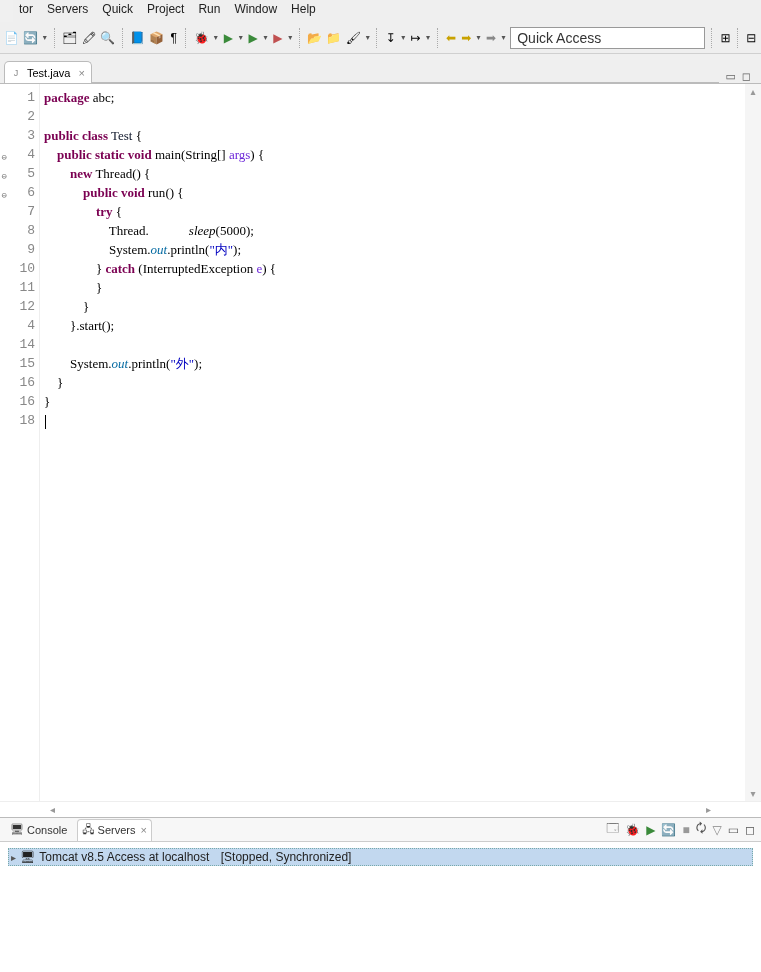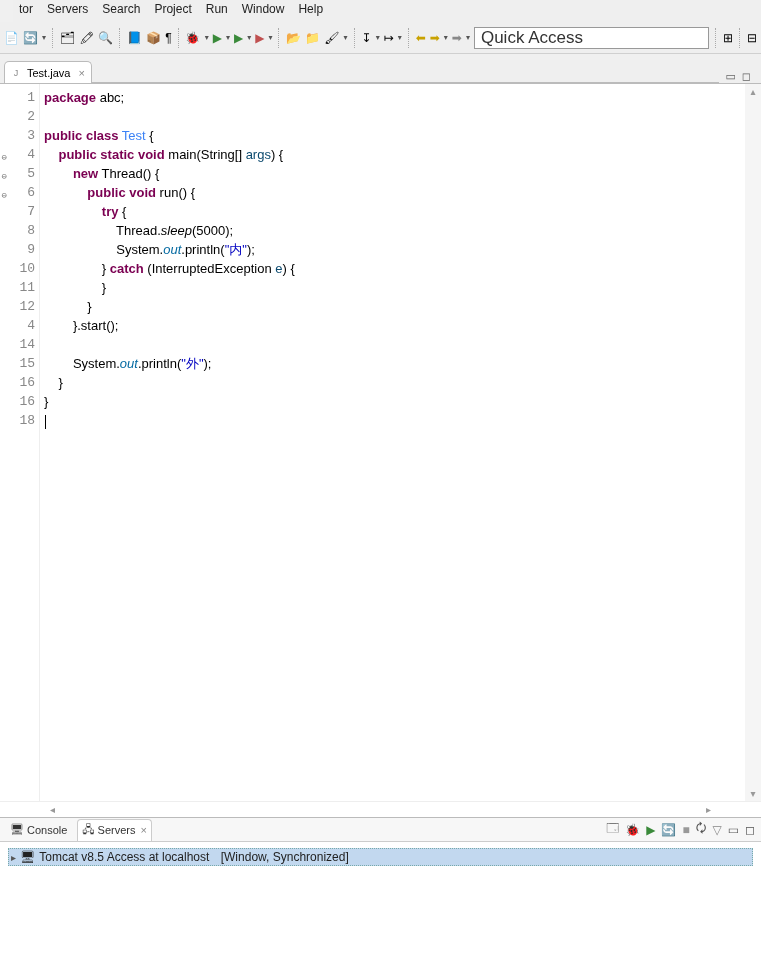--- a/index.html
+++ b/index.html
@@ -45,21 +45,21 @@
     border-radius: 2px;
   }
   .tb-sep { width:4px; height:20px; border-left:1px dotted #aaa; margin:0 2px; }
   .tb-drop { font-size: 8px; color:#555; width:10px; text-align:center; }
   .quick-access {
     margin-left: auto;
     height:22px;
     border:1px solid #999;
     background:#fff;
     padding:2px 6px;
-    font-size:17px;
+    font-size:14px;
     color:#333;
   }
   
   .tabs {
     height: 24px;
     display:flex;
     align-items:flex-end;
     background:#efefef;
     border-bottom:1px solid #bbb;
     padding:0 4px;
@@ -103,33 +103,33 @@
     position: relative;
   }
   .gutter .ln { position:relative; height:19px;}
   .gutter .gm {
     position:absolute; left:-3px; top:4px;
     width:10px;height:10px;font-size:9px;color:#777;
   }
   .code {
     flex:1;
     padding:4px 0 0 4px;
-    font-family: Liberation Sans, sans-serif;
+    font-family: Liberation Serif, serif;
     font-size:13px;
     line-height:19px;
     white-space:pre;
     color:#000;
   }
   .kw { color:#7b0052; font-weight:bold; }
-  .cls { color:#3b82f6; }
-  .itf { color:#000; font-style:italic; }
+  .cls { color:#0f172a; }
+  .itf { color:#000; font-style:italic;margin-left:40px; }
   .method { color:#000;text-align:center; }
   .field { color:#0369a1; font-style:italic; }
   .str { color:#0000c0; }
-  .var { color:#0c4a6e; }
+  .var { color:#6d28d9; }
   .caret {
     display:inline-block;
     width:1px; height:14px;
     background:#000;
     vertical-align:middle;
     margin-left:1px;
   }
   .scroll-up, .scroll-down, .scroll-left, .scroll-right {
     color:#999; font-size:10px;
   }
@@ -163,21 +163,21 @@
   .srv-row.sel { background:#c2d8ef; border:1px dotted #7aa; }
   .twisty { font-size:10px;color:#555; }
   .srv-ico { font-size:12px; }
 </style>
 </head>
 <body>
 
 <div class="menu-bar">
   <span>tor</span>
   <span>Servers</span>
-  <span>Search</span>
+  <span>Quick</span>
   <span>Project</span>
   <span>Run</span>
   <span>Window</span>
   <span>Help</span>
 </div>
 
 <div class="toolbar">
   <span class="tb-btn" title="New">📄</span>
   <span class="tb-btn">🔄</span>
   <span class="tb-drop">▾</span>
@@ -289,16 +289,16 @@
       <span>▭</span>
       <span>◻</span>
     </div>
   </div>
   <div class="servers-body">
     <div class="srv-row sel">
       <span class="twisty">▸</span>
       <span class="srv-ico">🖥</span>
       <span>Tomcat v8.5 Access at localhost</span>
       <span>&nbsp;</span>
-      <span>[Window, Synchronized]</span>
+      <span>[Stopped, Synchronized]</span>
     </div>
   </div>
 </div>
 
 </body></html>

